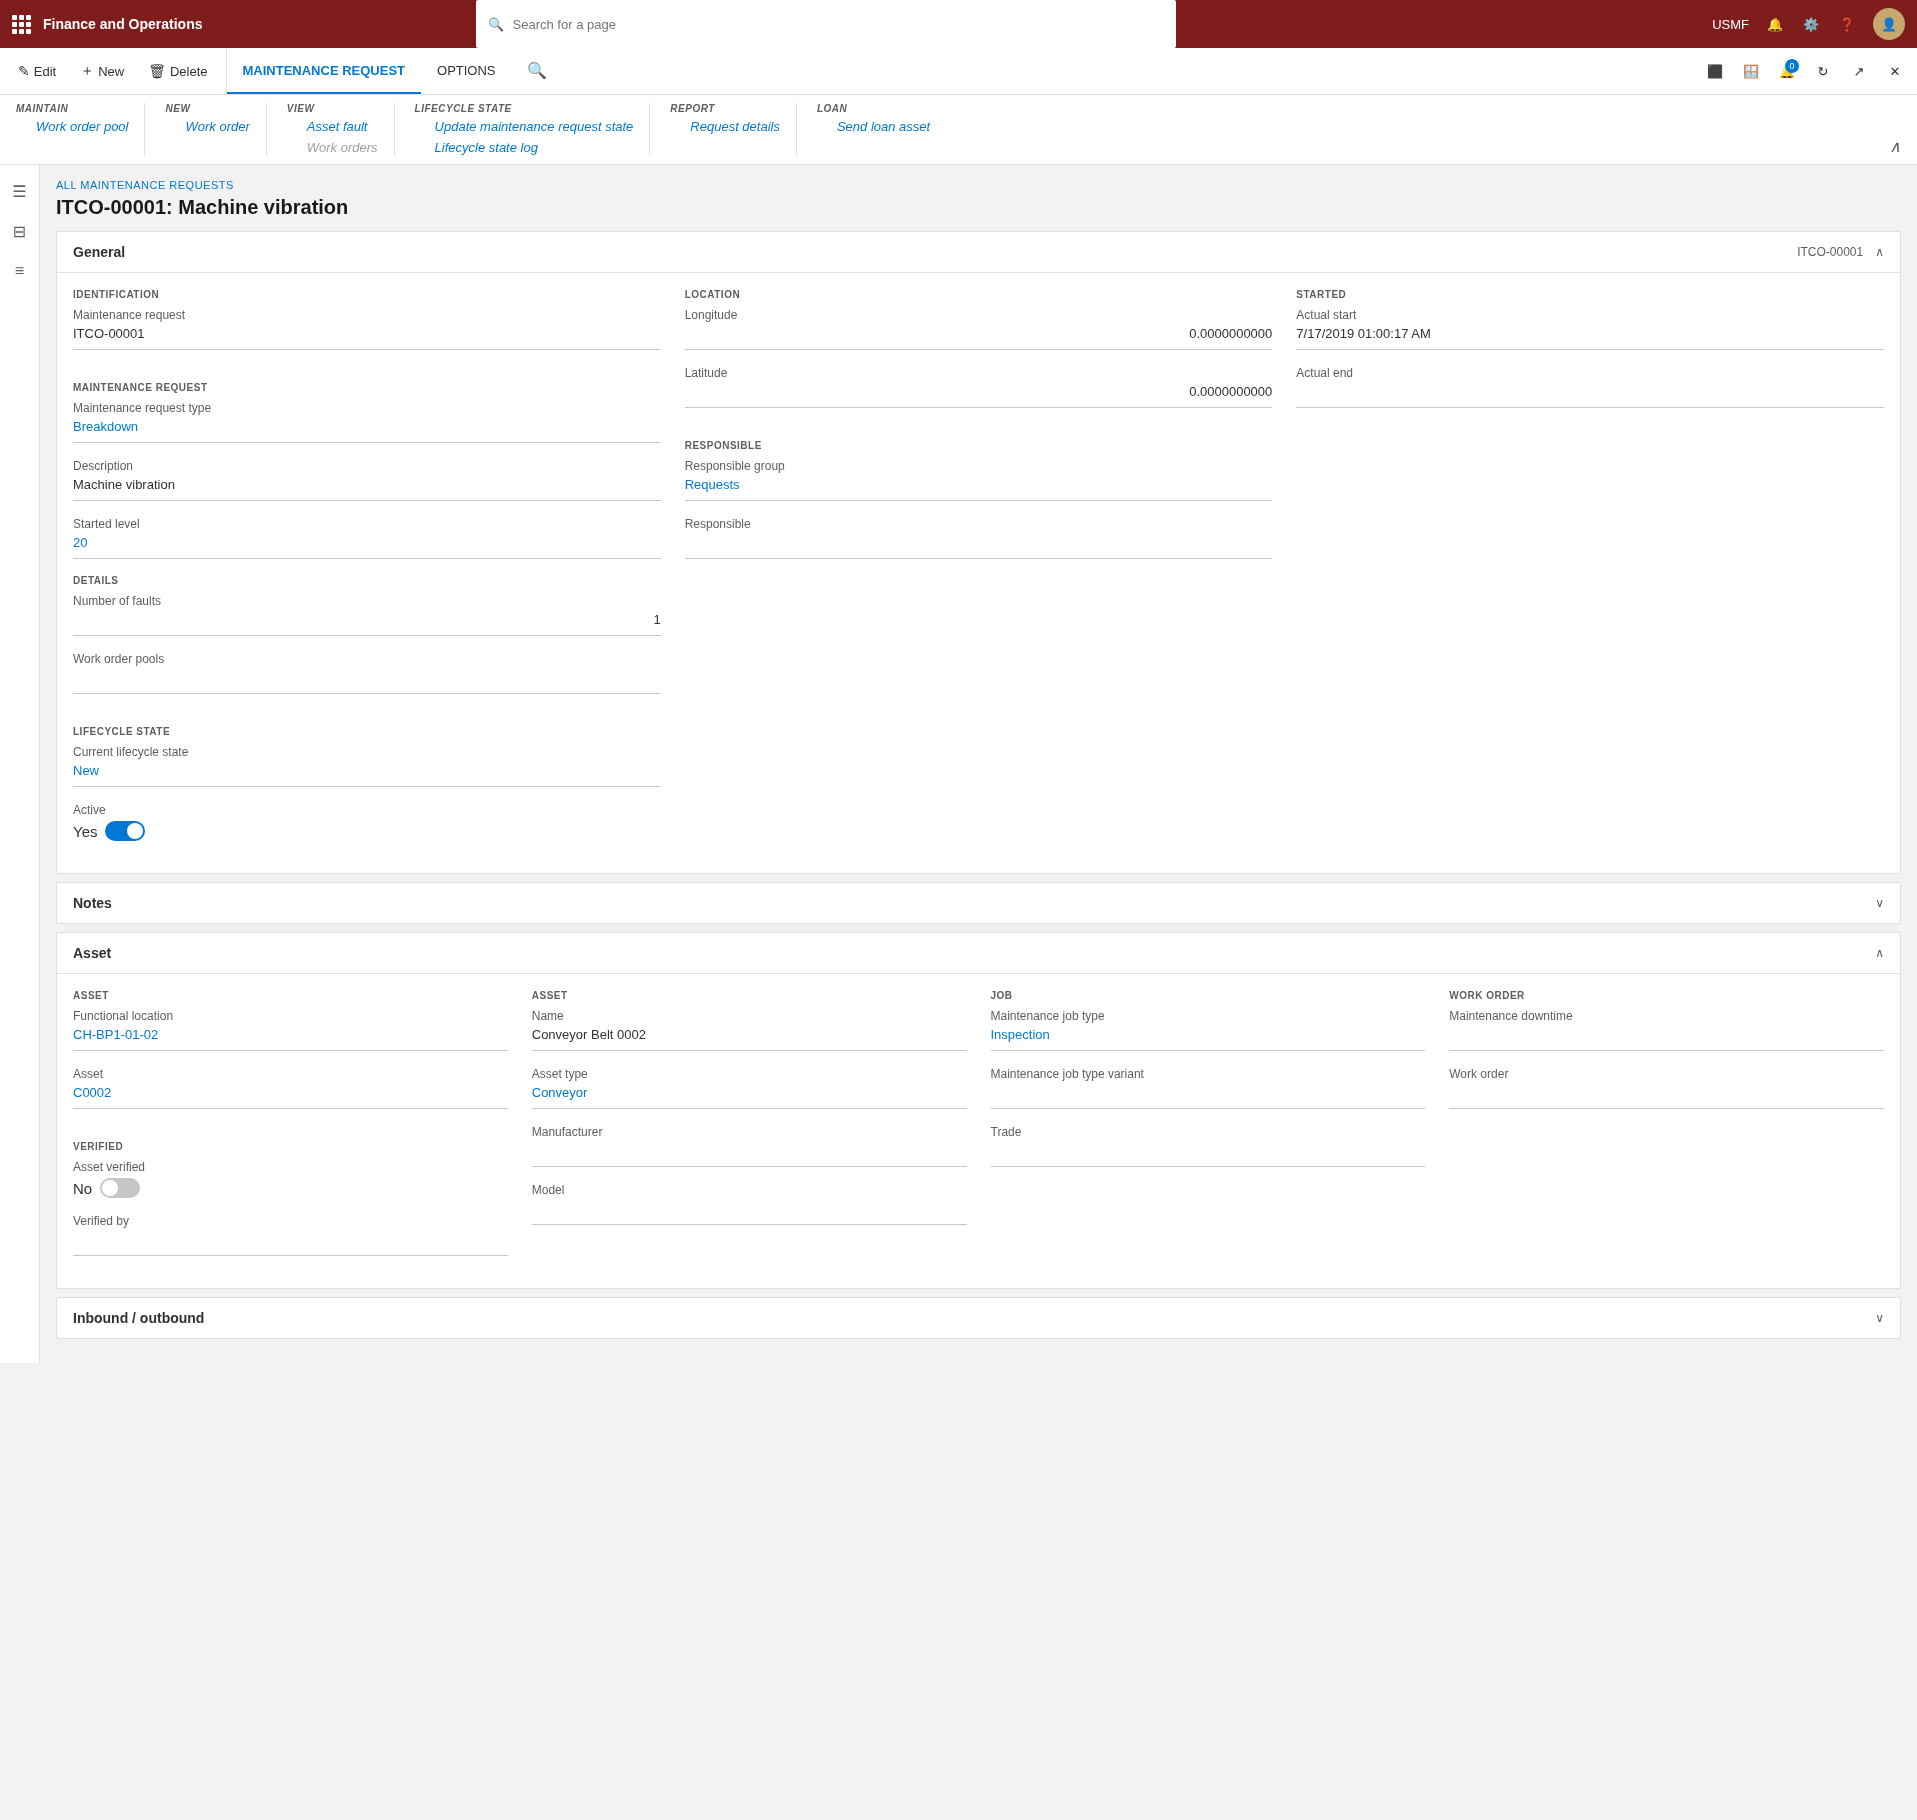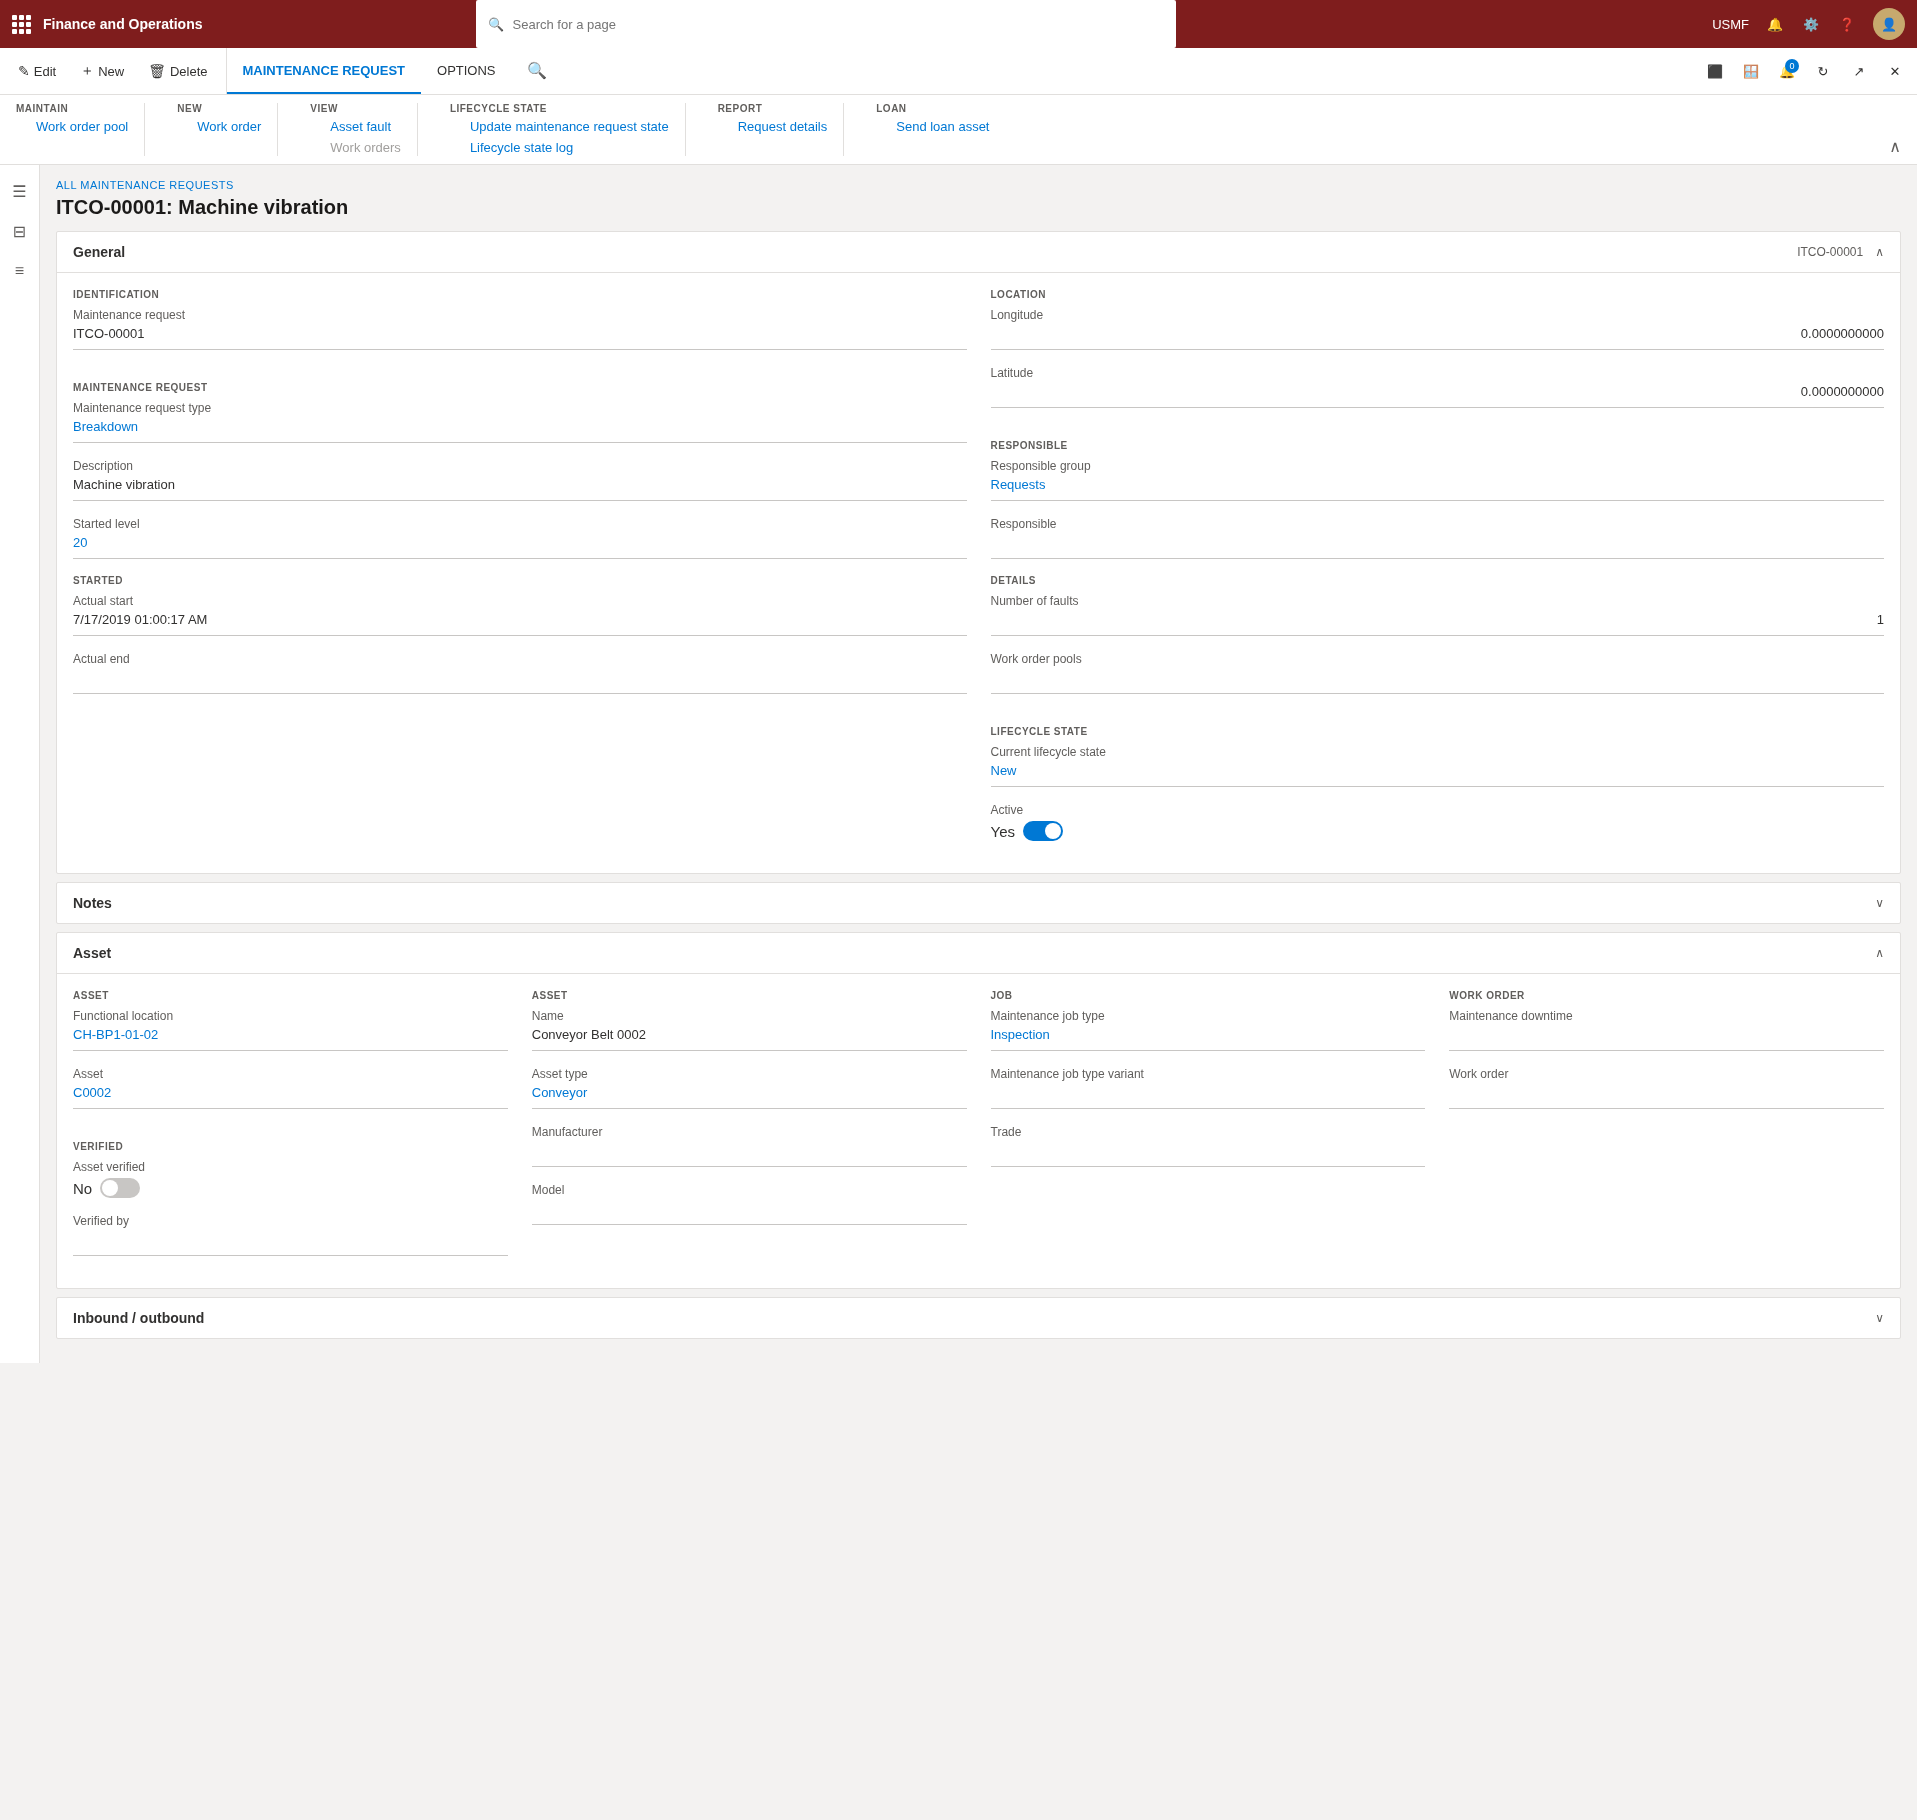--- a/index.html
+++ b/index.html
@@ -45,21 +45,21 @@
       border-bottom: 2px solid transparent; display: flex; align-items: center;
       color: #323130;
     }
     .ribbon-tab.active { color: #0078d4; border-bottom: 2px solid #0078d4; font-weight: 600; }
     .ribbon-right { margin-left: auto; display: flex; align-items: center; gap: 8px; }
     .ribbon-icon { width: 28px; height: 28px; display: flex; align-items: center; justify-content: center; cursor: pointer; border-radius: 2px; }
 
     
     .action-bar {
       background: #fff; border-bottom: 1px solid #e1dfdd;
-      display: flex; padding: 8px 16px; gap: 16px;
+      display: flex; padding: 8px 16px; gap: 4px; font-style: italic;
     }
     .action-group {
       display: flex; flex-direction: column; gap: 4px;
       border-right: 1px solid #e1dfdd; padding: 0 16px;
     }
     .action-group:first-child { padding-left: 0; }
     .action-group-label { font-size: 10px; font-weight: 600; color: #605e5c; text-transform: uppercase; letter-spacing: 0.5px; }
     .action-item { font-size: 13px; color: #0078d4; cursor: pointer; padding: 1px 0; margin-left: 20px; }
     .action-item.disabled { color: #a19f9d; cursor: default; }
     .action-collapse { margin-left: auto; display: flex; align-items: flex-end; }
@@ -219,21 +219,21 @@
 
     <div class="section">
       <div class="section-header">
         <span class="section-title">General</span>
         <div style="display:flex;align-items:center;gap:12px;">
           <span class="section-id">ITCO-00001</span>
           <span class="chevron">∧</span>
         </div>
       </div>
       <div class="section-body">
-        <div style="display:grid;grid-template-columns:1fr 1fr;gap:0 24px;">
+        <div style="display:grid;grid-template-columns:1fr 1fr 1fr;gap:0 24px;">
 
           <div>
             <div class="form-label">IDENTIFICATION</div>
             <div class="form-group">
               <div class="field-label">Maintenance request</div>
               <div class="field-value">ITCO-00001</div>
             </div>
             <div style="height:16px;"></div>
             <div class="form-label">MAINTENANCE REQUEST</div>
             <div class="form-group">

